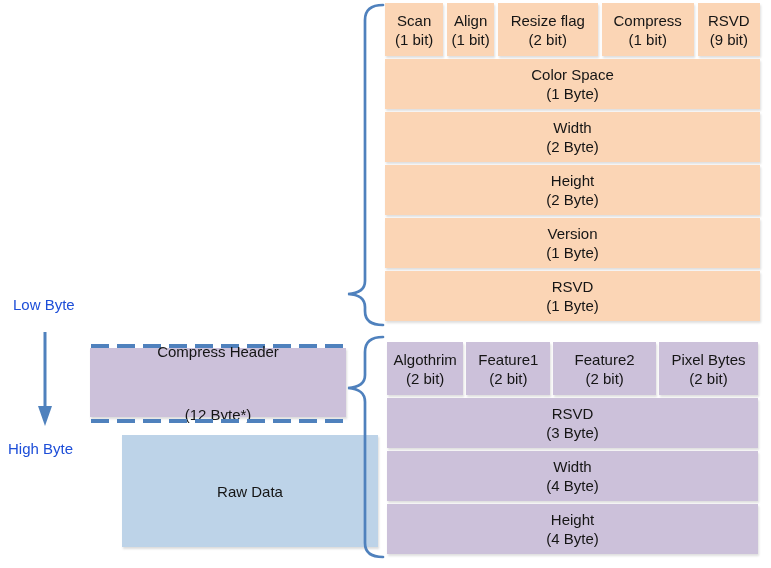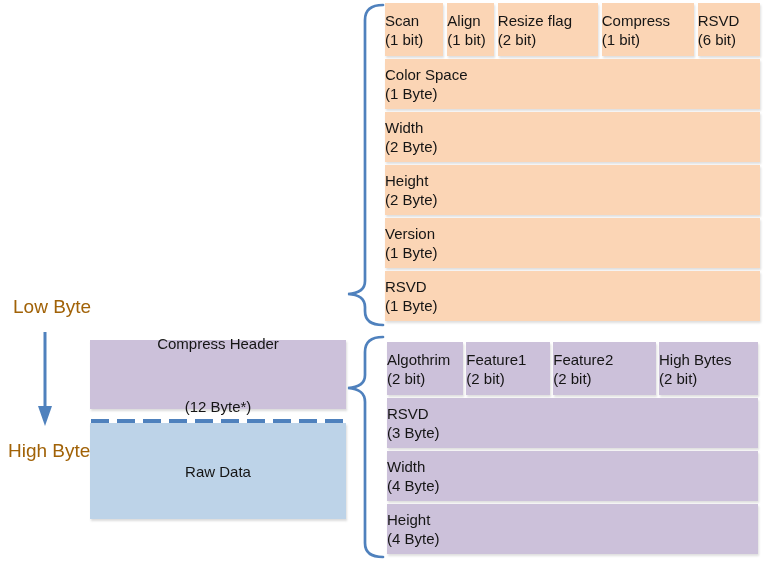--- a/index.html
+++ b/index.html
@@ -7,47 +7,47 @@
     --compress-fill:#CCC1DA;
     --raw-fill:#BDD3E8;
     --line-color:#4F81BD;
     --text-color:#151515;
   }
   html,body{margin:0;padding:0;background:#fff;}
   body{font-family:"Liberation Sans",sans-serif;color:var(--text-color);}
   .canvas{position:relative;width:771px;height:568px;background:#fff;overflow:hidden;}
 
   .side-label{
-    position:absolute;font-size:19px;color:#a16207;white-space:nowrap;
+    position:absolute;font-size:15px;color:#1d4ed8;white-space:nowrap;
   }
 
   .stack-box{
     position:absolute;left:90px;width:256px;
     display:flex;flex-direction:column;align-items:center;justify-content:center;
     font-size:15px;line-height:19px;text-align:center;
     box-shadow:1px 2px 2px rgba(110,110,110,0.25);
   }
   .stack-color{top:264px;height:80px;background:var(--header-fill);}
-  .stack-compress{top:340px;height:69px;background:var(--compress-fill);gap:44px;}
-  .stack-raw{top:423px;height:96px;background:var(--raw-fill);}
+  .stack-compress{top:348px;height:69px;background:var(--compress-fill);gap:44px;}
+  .stack-raw{top:435px;height:112px;background:var(--raw-fill);margin-left:32px;}
 
   .dash-divider{position:absolute;left:90px;width:256px;height:6px;}
 
   .brace-svg{position:absolute;overflow:visible;}
   .arrow-svg{position:absolute;overflow:visible;}
 
   .byte-table{position:absolute;display:flex;flex-direction:column;gap:3px;}
   .table-top{left:385px;top:3px;width:375px;}
   .table-bottom{left:387px;top:342px;width:371px;}
 
   .trow{display:flex;gap:4px;}
   .table-bottom .trow{gap:3px;}
 
   .cell{
-    display:flex;flex-direction:column;align-items:flex-start;justify-content:center;
+    display:flex;flex-direction:column;align-items:center;justify-content:center;
     text-align:center;font-size:15px;line-height:19px;
     box-shadow:1px 2px 2px rgba(110,110,110,0.22);
   }
   .bitrow .cell{height:53px;}
   .byte-cell{height:50px;width:100%;}
   .table-top .cell{background:var(--header-fill);}
   .table-bottom .cell{background:var(--compress-fill);}
 </style>
 </head>
 <body>
@@ -102,21 +102,21 @@
       <div class="cell" style="width:101px">
         <div>Resize flag</div>
         <div>(2 bit)</div>
       </div>
       <div class="cell" style="width:93px">
         <div>Compress</div>
         <div>(1 bit)</div>
       </div>
       <div class="cell" style="width:63px">
         <div>RSVD</div>
-        <div>(6 bit)</div>
+        <div>(9 bit)</div>
       </div>
     </div>
     <div class="cell byte-cell">
       <div>Color Space</div>
       <div>(1 Byte)</div>
     </div>
     <div class="cell byte-cell">
       <div>Width</div>
       <div>(2 Byte)</div>
     </div>
@@ -142,21 +142,21 @@
       </div>
       <div class="cell" style="width:89px">
         <div>Feature1</div>
         <div>(2 bit)</div>
       </div>
       <div class="cell" style="width:109px">
         <div>Feature2</div>
         <div>(2 bit)</div>
       </div>
       <div class="cell" style="width:105px">
-        <div>High Bytes</div>
+        <div>Pixel Bytes</div>
         <div>(2 bit)</div>
       </div>
     </div>
     <div class="cell byte-cell">
       <div>RSVD</div>
       <div>(3 Byte)</div>
     </div>
     <div class="cell byte-cell">
       <div>Width</div>
       <div>(4 Byte)</div>

